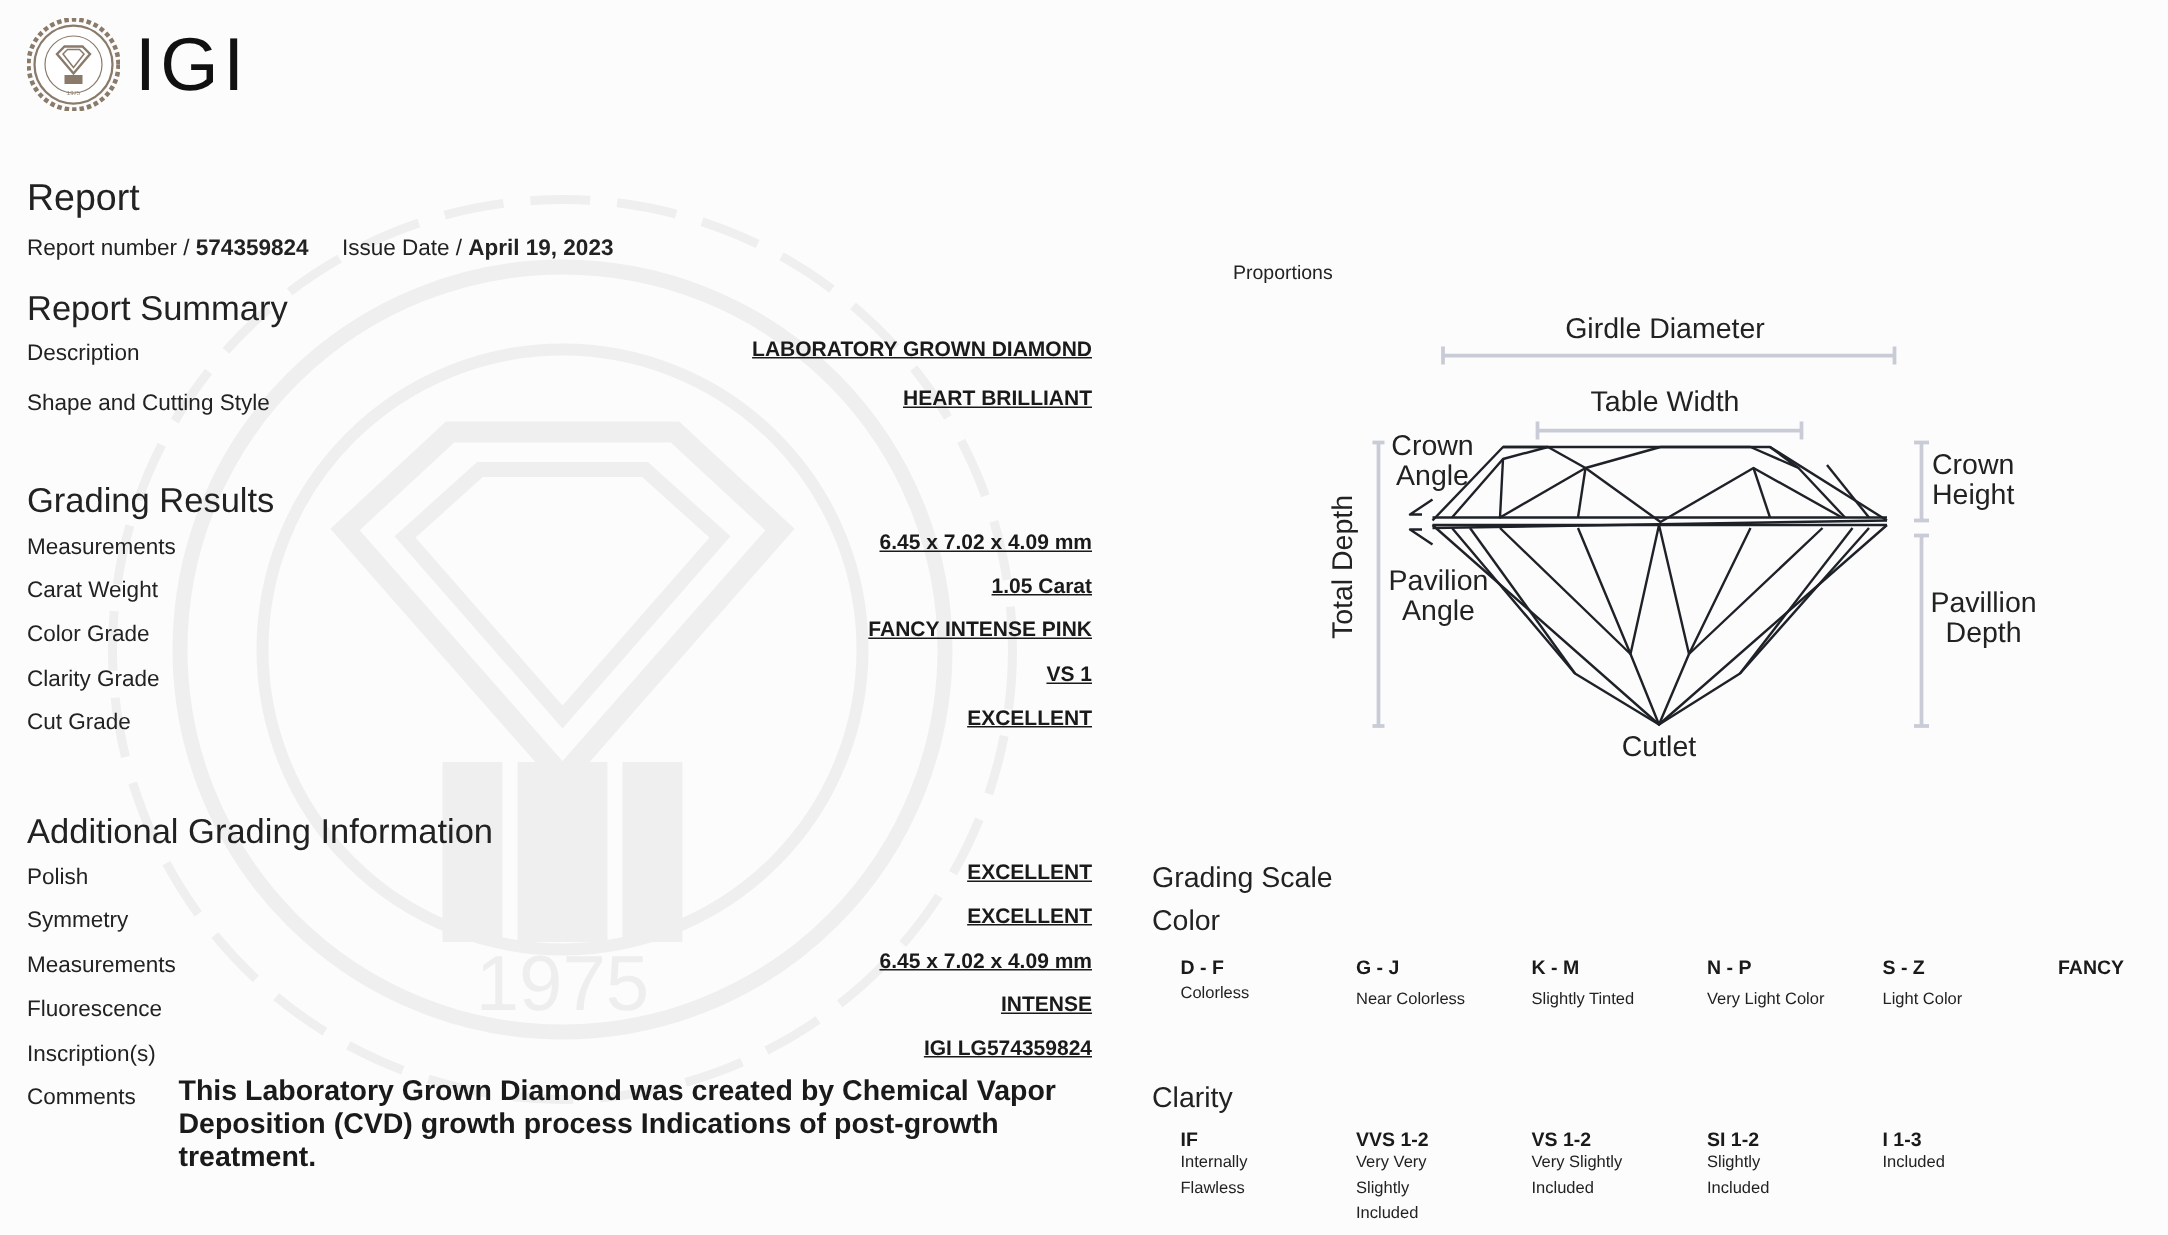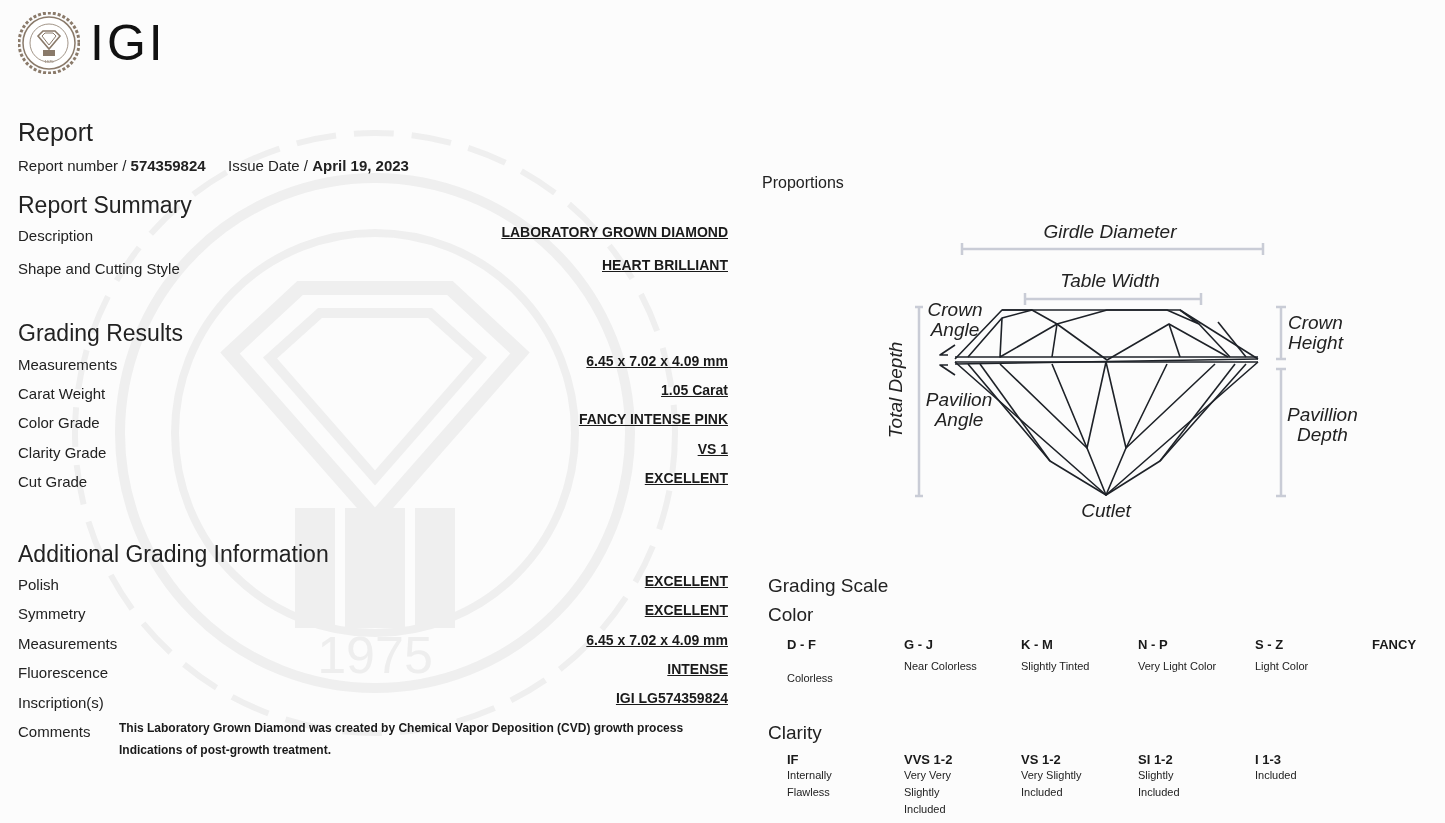--- a/index.html
+++ b/index.html
@@ -13,24 +13,24 @@
   .logo-text { margin-left: 10px; font-size: 50px; font-weight: 400; letter-spacing: 3px; color: #111; line-height: 1; font-family: Liberation Sans, sans-serif; }
 
   .report-title { position: absolute; left: 18px; top: 118px; font-size: 25px; color: #222; }
   .report-meta { position: absolute; left: 18px; top: 157px; font-size: 15px; color: #222; white-space: nowrap; }
   .report-meta b { font-weight: 700; }
   .report-meta .gap { display: inline-block; width: 14px; }
 
   .section-title { position: absolute; left: 18px; font-size: 23px; color: #222; }
   .row-label { position: absolute; left: 18px; font-size: 15px; color: #222; }
   .row-value { position: absolute; right: 717px; font-size: 14px; font-weight: 700; color: #1a1a1a; text-align: center; white-space: nowrap; text-decoration: underline; }
-  .comments-text { position: absolute; left: 119px; top: 717px; width: 610px; font-size: 12px; font-weight: 700; line-height: 22px; color: #1a1a1a; }
-
-  .prop-title { position: absolute; left: 762px; top: 174px; font-size: 16px; color: #222; }
-  .diagram { position: absolute; left: 880px; top: 212px; width: 500px; height: 320px; font-style: italic; }
+  .comments-text { position: absolute; left: 119px; top: 717px; width: 610px; font-size: 19px; font-weight: 700; line-height: 22px; color: #1a1a1a; }
+
+  .prop-title { position: absolute; left: 822px; top: 174px; font-size: 13px; color: #222; }
+  .diagram { position: absolute; left: 880px; top: 200px; width: 500px; height: 320px; }
   .diag-label { position: absolute; font-size: 19px; color: #222; line-height: 20px; text-align: center; }
 
   .scale-title { position: absolute; left: 768px; font-size: 19px; color: #222; }
   .scale-item { position: absolute; width: 110px; }
   .scale-grade { font-size: 13px; font-weight: 700; color: #1a1a1a; }
   .scale-desc { font-size: 11px; color: #222; line-height: 17px; }
 </style>
 </head>
 <body>
 
@@ -177,21 +177,21 @@
     <div>Depth</div>
   </div>
   <div class="diag-label" style="left:186px;top:289px;width:80px">Cutlet</div>
 </div>
 
 <div class="scale-title" style="top:575px">Grading Scale</div>
 <div class="scale-title" style="top:604px">Color</div>
 
 <div class="scale-item" style="left:787px;top:637px">
   <div class="scale-grade">D - F</div>
-  <div class="scale-desc" style="margin-top:18px">Colorless</div>
+  <div class="scale-desc" style="margin-top:2px">Colorless</div>
 </div>
 <div class="scale-item" style="left:904px;top:637px">
   <div class="scale-grade">G - J</div>
   <div class="scale-desc" style="margin-top:6px">Near Colorless</div>
 </div>
 <div class="scale-item" style="left:1021px;top:637px">
   <div class="scale-grade">K - M</div>
   <div class="scale-desc" style="margin-top:6px">Slightly Tinted</div>
 </div>
 <div class="scale-item" style="left:1138px;top:637px">

